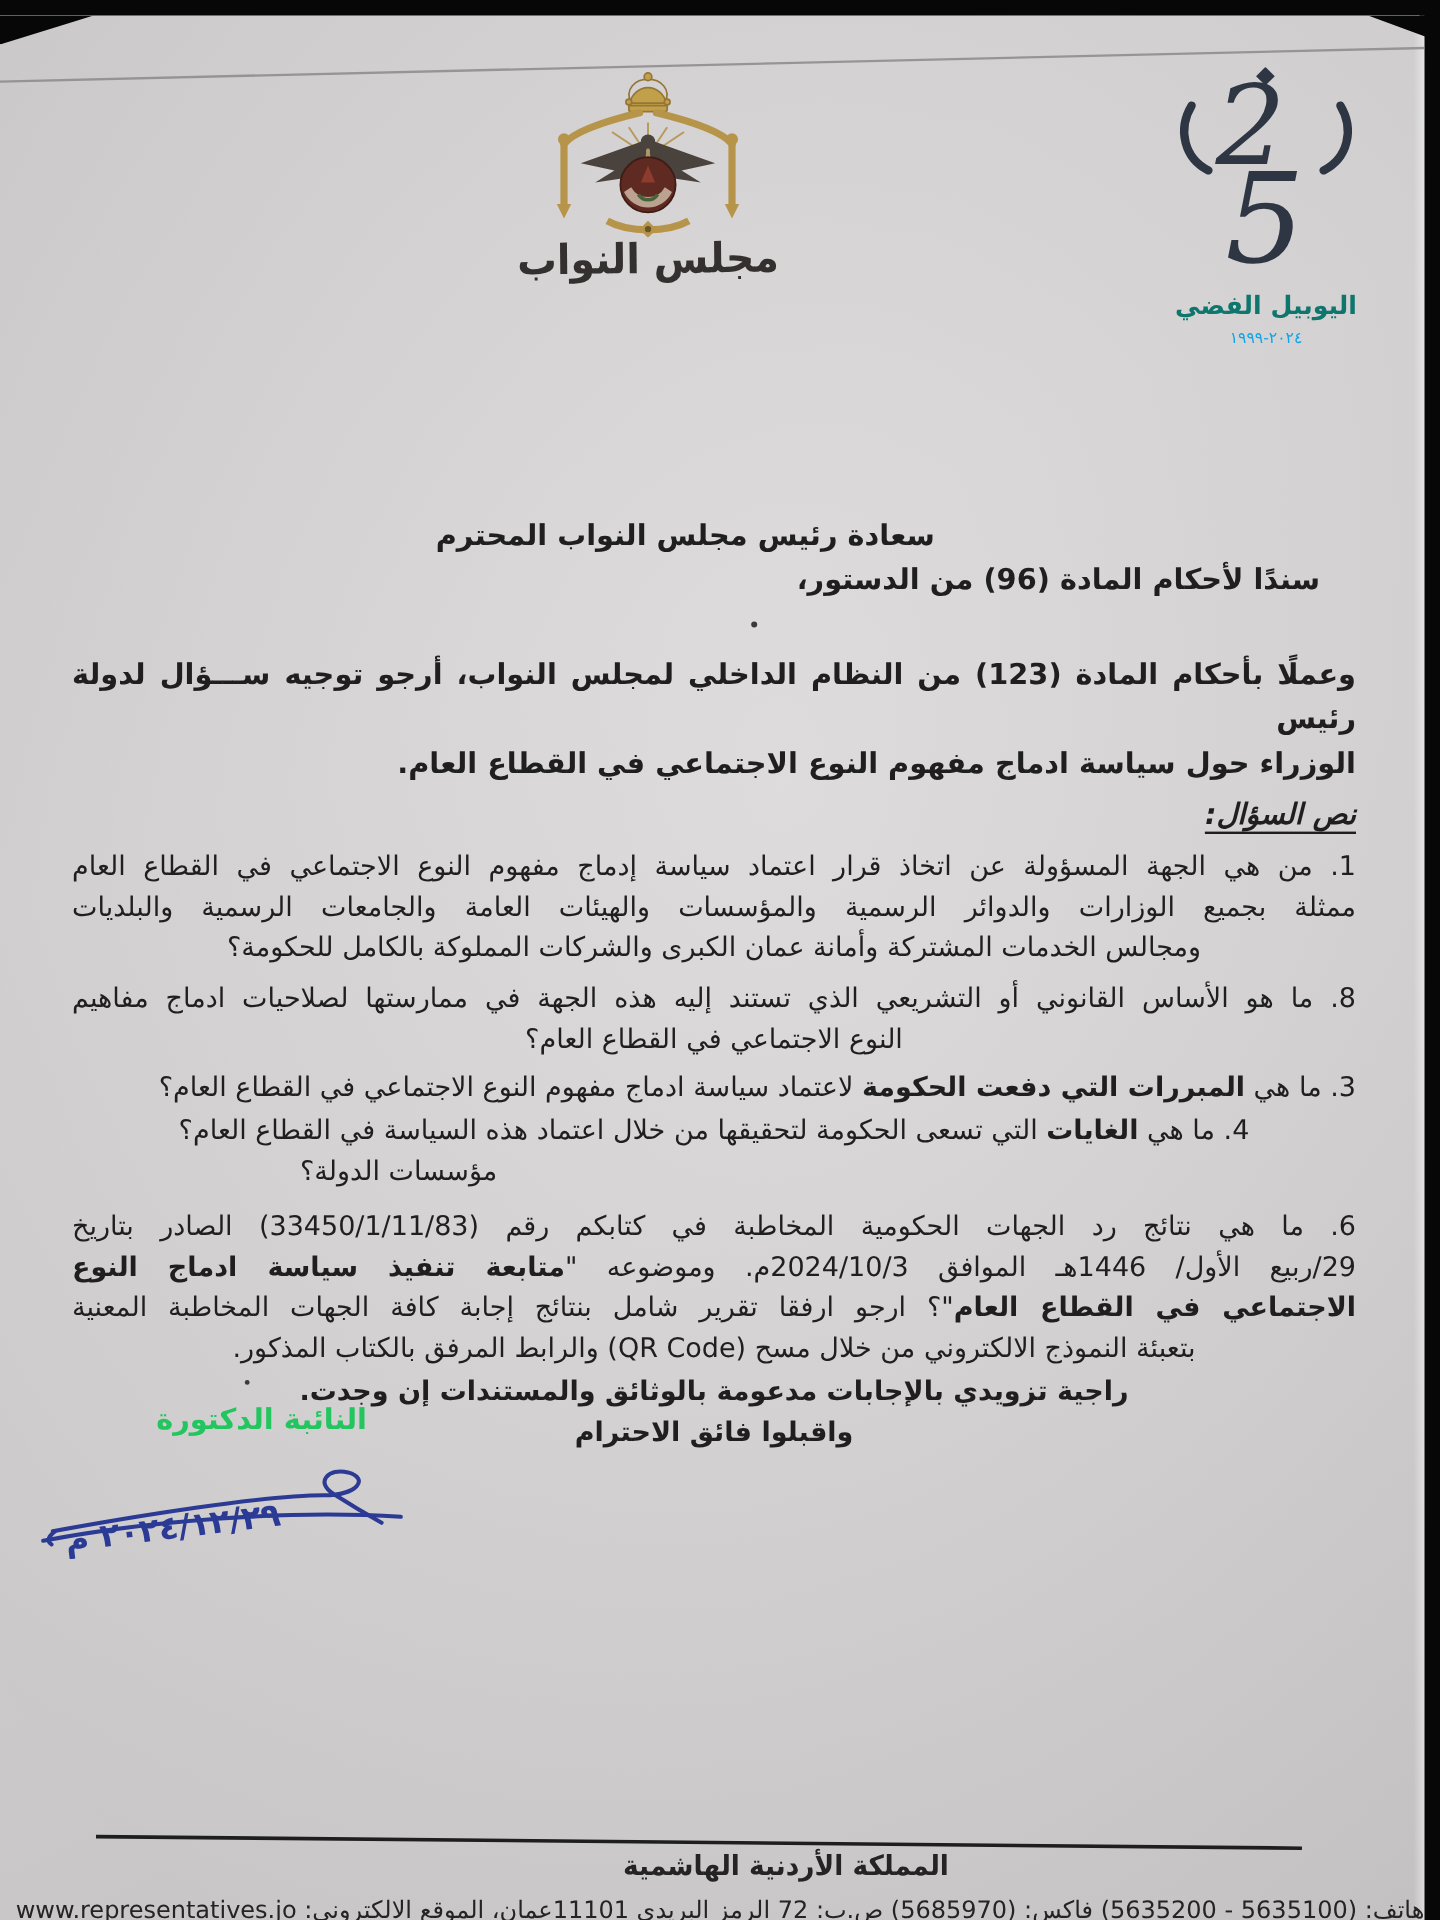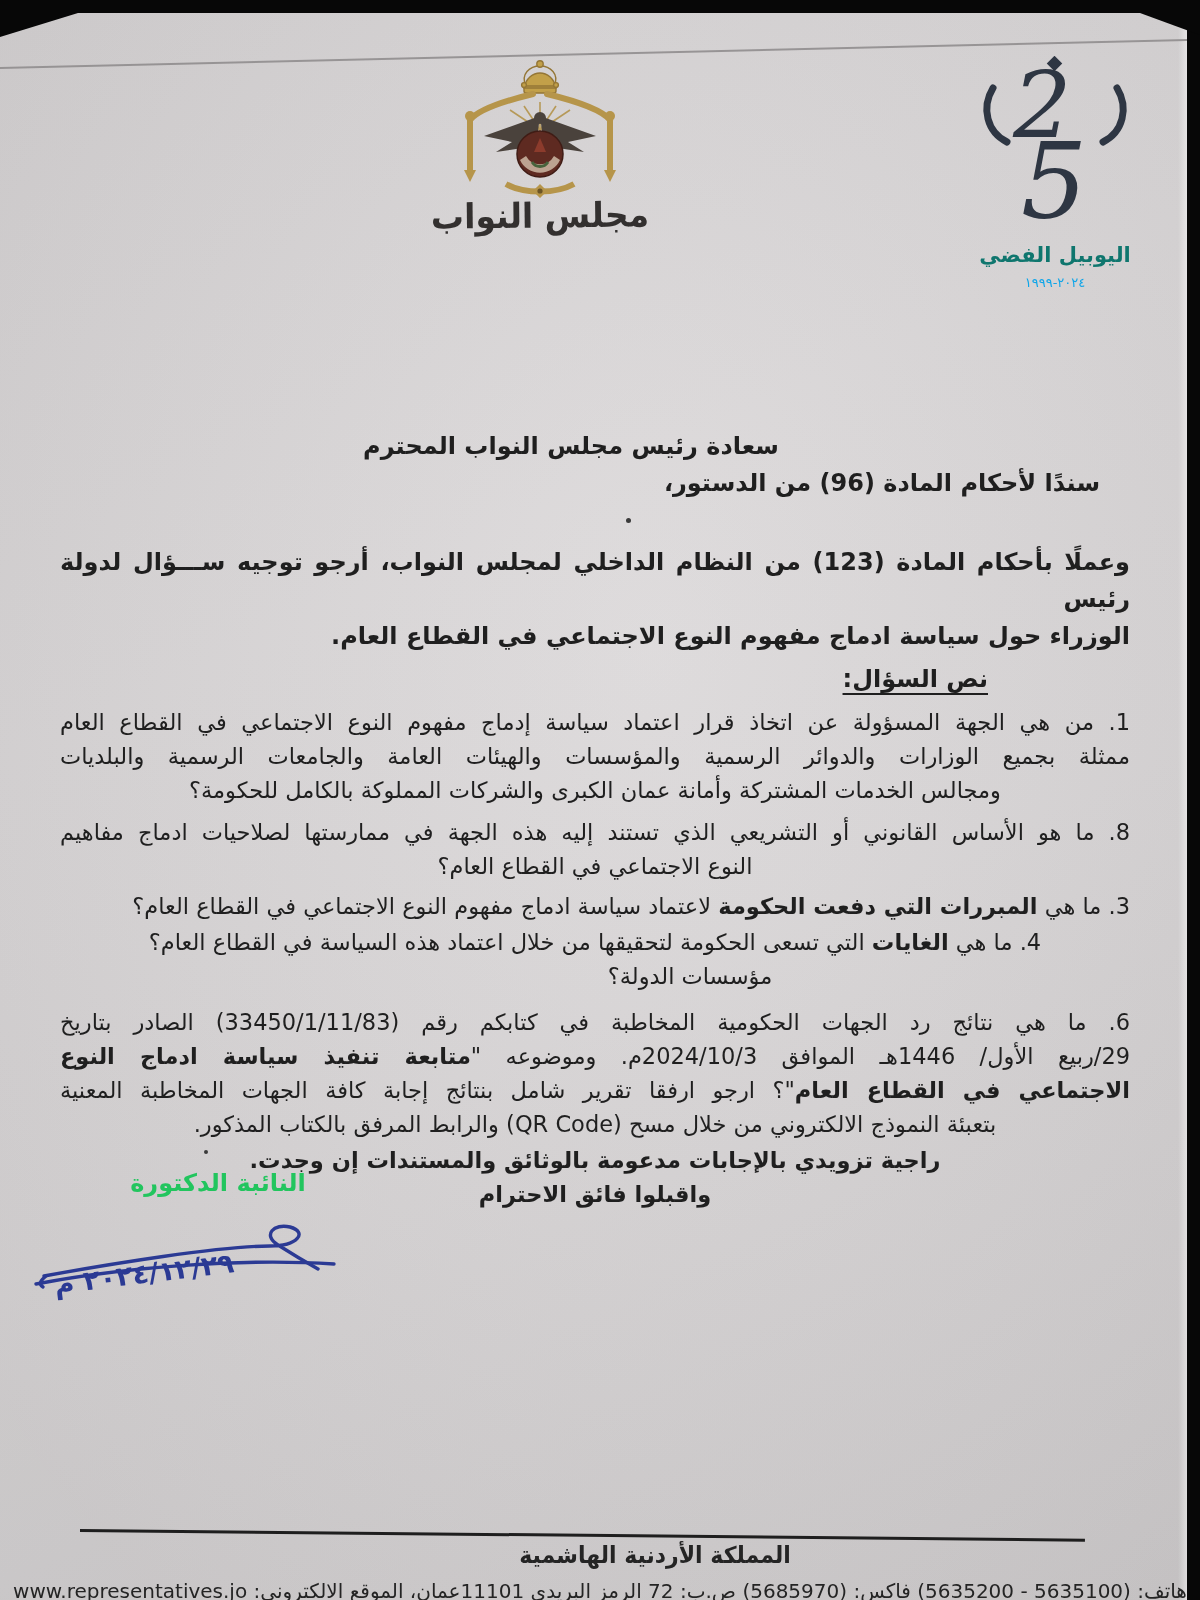--- a/index.html
+++ b/index.html
@@ -26,21 +26,21 @@
   #jubilee .digits{position:relative;height:185px;}
   #jubilee .d2{position:absolute;left:58px;top:4px;font-family:"DejaVu Serif",serif;font-size:92px;line-height:92px;font-style:italic;}
   #jubilee .d5{position:absolute;left:66px;top:74px;font-family:"DejaVu Serif",serif;font-size:104px;line-height:104px;font-style:italic;}
   #jubilee .jub-title{font-size:21px;font-weight:700;margin-top:2px;letter-spacing:1px;color:#0f766e;}
   #jubilee .jub-years{font-size:13px;margin-top:8px;letter-spacing:3px;direction:ltr;color:#0ea5e9;}
 
   
   #letter{position:absolute;left:60px;top:428px;width:1070px;direction:rtl;color:#1f1f1f;
           font-size:22.5px;line-height:34px;}
   #letter .line{white-space:normal;}
-  .al-r{text-align:right}.al-c{text-align:center}.al-l{text-align:center}
+  .al-r{text-align:right}.al-c{text-align:center}.al-l{text-align:left}
   .al-j{text-align:justify;text-align-last:justify;}
   .bold,{font-weight:700}
   .bold{font-weight:700}
   span.b{font-weight:700}
   .sz-lg{font-size:24px;line-height:37px;}
   .u{text-decoration:underline;text-decoration-thickness:2px;text-underline-offset:6px;}
 
   
   #sig-block{position:absolute;left:58px;top:1166px;width:320px;text-align:center;direction:rtl;
       font-size:24px;line-height:35px;font-weight:700;color:#22c55e;}
@@ -137,21 +137,21 @@
     </div>
     <div class="jub-title">اليوبيل الفضي</div>
     <div class="jub-years">٢٠٢٤-١٩٩٩</div>
   </div>
 
   <div id="letter">
       <div class="line al-c bold sz-lg" style="position: relative; left: -24px;"><span>سعادة رئيس مجلس النواب المحترم</span></div>
       <div class="line al-r bold sz-lg" style="margin-right: 30px;"><span>سندًا لأحكام المادة (96) من الدستور،</span></div>
       <div class="line al-j bold sz-lg" style="margin-top: 42px;"><span>وعملًا بأحكام المادة (123) من النظام الداخلي لمجلس النواب، أرجو توجيه ســـؤال لدولة رئيس</span></div>
       <div class="line al-r bold sz-lg"><span>الوزراء حول سياسة ادماج مفهوم النوع الاجتماعي في القطاع العام.</span></div>
-      <div class="line al-r bold sz-lg u" style="margin-top: 6px; margin-right: 142px;"><span>نص السؤال:</span></div>
+      <div class="line al-r bold sz-lg u" style="margin-top: 6px;  font-style: italic;"><span>نص السؤال:</span></div>
       <div class="line al-j" style="margin-top: 7px;"><span>1. من هي الجهة المسؤولة عن اتخاذ قرار اعتماد سياسة إدماج مفهوم النوع الاجتماعي في القطاع العام</span></div>
       <div class="line al-j"><span>ممثلة بجميع الوزارات والدوائر الرسمية والمؤسسات والهيئات العامة والجامعات الرسمية والبلديات</span></div>
       <div class="line al-c"><span>ومجالس الخدمات المشتركة وأمانة عمان الكبرى والشركات المملوكة بالكامل للحكومة؟</span></div>
       <div class="line al-j" style="margin-top: 8px;"><span>8. ما هو الأساس القانوني أو التشريعي الذي تستند إليه هذه الجهة في ممارستها لصلاحيات ادماج مفاهيم</span></div>
       <div class="line al-c"><span>النوع الاجتماعي في القطاع العام؟</span></div>
       <div class="line al-r" style="margin-top: 6px;"><span>3. ما هي </span><span class="b">المبررات التي دفعت الحكومة</span><span> لاعتماد سياسة ادماج مفهوم النوع الاجتماعي في القطاع العام؟</span></div>
       <div class="line al-r" style="margin-top: 2px; text-align: center;"><span>4. ما هي </span><span class="b">الغايات</span><span> التي تسعى الحكومة لتحقيقها من خلال اعتماد هذه السياسة في القطاع العام؟</span></div>
       <div class="line al-l" style="padding-left: 190px;"><span>مؤسسات الدولة؟</span></div>
       <div class="line al-j" style="margin-top: 12px;"><span>6. ما هي نتائج رد الجهات الحكومية المخاطبة في كتابكم رقم (33450/1/11/83) الصادر بتاريخ</span></div>
       <div class="line al-j"><span>29/ربيع الأول/ 1446هـ الموافق 2024/10/3م. وموضوعه "</span><span class="b">متابعة تنفيذ سياسة ادماج النوع</span></div>

